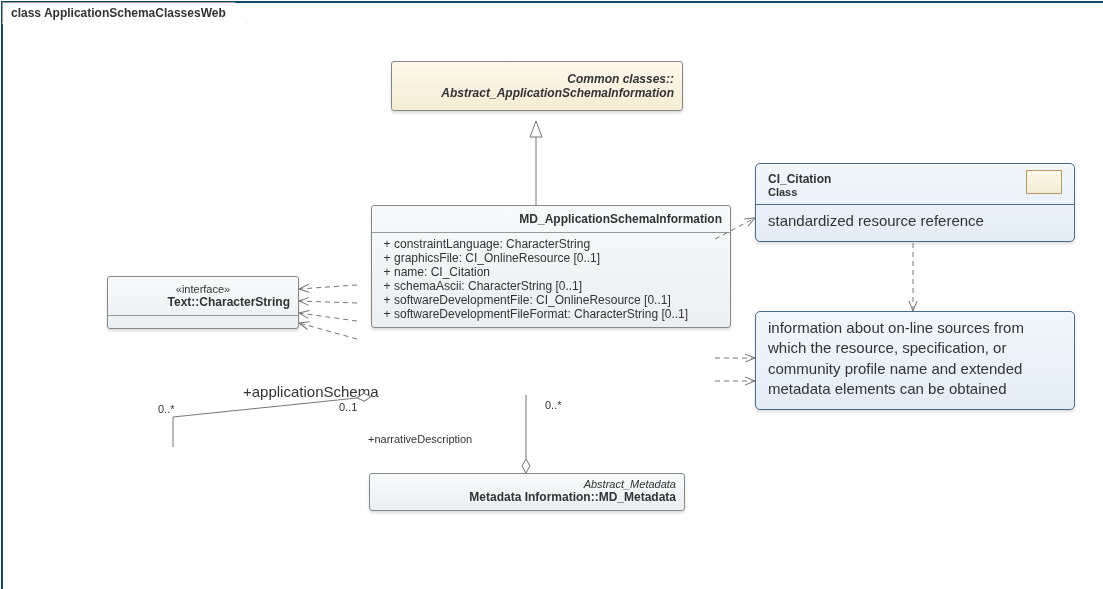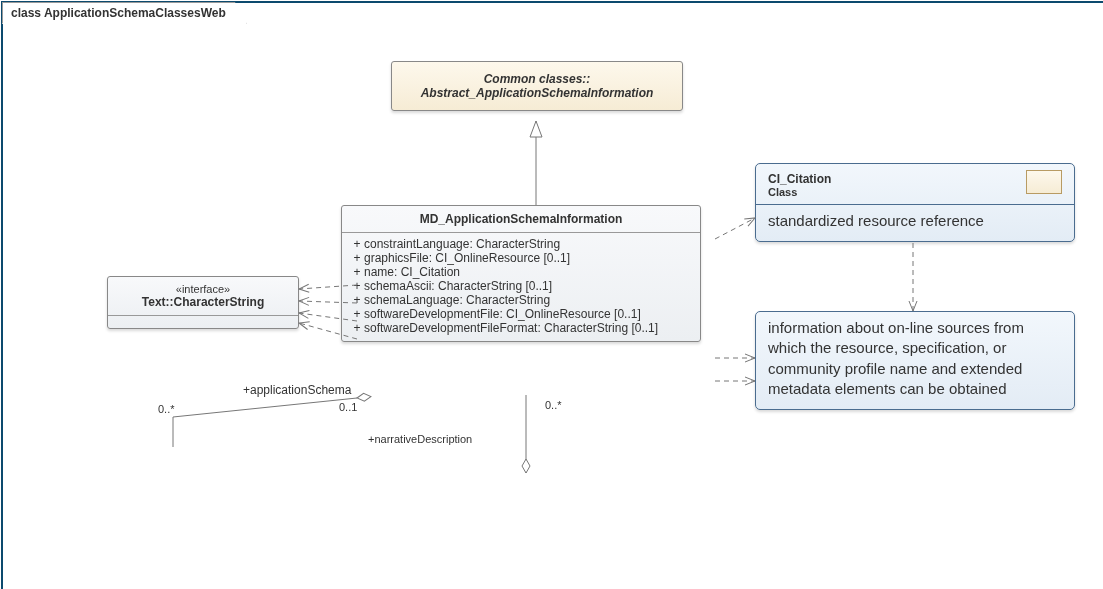--- a/index.html
+++ b/index.html
@@ -5,21 +5,21 @@
   html,body{margin:0;padding:0;font-family:"Segoe UI",Tahoma,sans-serif;font-size:12px;color:#333;background:#fff}
   .frame{position:relative;width:1100px;height:586px;border:2px solid #0c4a6e;margin:1px}
   .tab{position:absolute;left:-1px;top:-1px;border:1px solid #999;border-bottom:1px solid #fff;
        padding:3px 20px 3px 8px;background:#fff;z-index:2;
        clip-path:polygon(0 0,calc(100% - 12px) 0,100% 100%,0 100%)}
   .tab b{font-weight:700}
   .node{position:absolute;border:1px solid #888;border-radius:3px;box-shadow:0 2px 3px rgba(0,0,0,0.15)}
   .warm{background:linear-gradient(180deg,#fdf8ec,#f6ecd5)}
   .cool{background:linear-gradient(180deg,#f8f9fb,#eceff2)}
   .blue{background:linear-gradient(180deg,#f2f7fc,#e3ecf5);border-radius:5px;border-color:#4a6c8f}
-  .title{text-align:center;padding:6px 8px;font-weight:700}
+  .title{text-align:right;padding:6px 8px;font-weight:700}
   .sep{border-top:1px solid #999;margin:0}
   .attrs{padding:4px 8px 6px}
   .attrs div{white-space:nowrap}
   .plus{display:inline-block;width:14px;text-align:center}
   .bluehead{padding:8px 12px 6px;border-bottom:1px solid #4a6c8f;font-weight:700}
   .bluehead .kind{display:block;font-weight:700;font-size:11px}
   .bluebody{padding:6px 12px 10px;font-size:15px;line-height:1.35}
   .swatch{float:right;width:34px;height:22px;border:1px solid #b89b63;background:linear-gradient(180deg,#fdf8ec,#f6ecd5);margin-top:-2px}
   .stereo{text-align:center;font-style:normal;font-size:11px}
   .ital{font-style:italic}
@@ -33,57 +33,60 @@
     <b>class ApplicationSchemaClassesWeb</b>
   </div>
 
   <div class="node warm" style="left:388px;top:58px;width:290px;">
     <div class="title ital" style="padding:10px 8px">
       <div>Common classes::</div>
       <div>Abstract_ApplicationSchemaInformation</div>
     </div>
   </div>
 
-  <div class="node cool" style="left:338px;top:202px;width:358px;">
+  <div class="node cool" style="left:368px;top:202px;width:358px;">
     <div class="title">MD_ApplicationSchemaInformation</div>
     <div class="sep"></div>
     <div class="attrs" id="md-asi-attrs">
         <div><span class="plus">+</span>constraintLanguage: CharacterString</div>
         <div><span class="plus">+</span>graphicsFile: CI_OnlineResource [0..1]</div>
         <div><span class="plus">+</span>name: CI_Citation</div>
         <div><span class="plus">+</span>schemaAscii: CharacterString [0..1]</div>
-        <div><span class="plus">+</span>schemaLanguage: CharacterString</div>
         <div><span class="plus">+</span>softwareDevelopmentFile: CI_OnlineResource [0..1]</div>
         <div><span class="plus">+</span>softwareDevelopmentFileFormat: CharacterString [0..1]</div>
       </div>
   </div>
 
   <div class="node cool" style="left:104px;top:273px;width:190px;">
     <div class="stereo" style="padding-top:6px">«interface»</div>
     <div class="title" style="padding-top:0">Text::CharacterString</div>
     <div class="sep"></div>
     <div style="height:12px"></div>
   </div>
 
 
+  <div class="node cool" style="left:366px;top:470px;width:314px;">
+    <div style="text-align:right;font-style:italic;padding:4px 8px 0;font-size:11px">Abstract_Metadata</div>
+    <div class="title" style="padding-top:0">Metadata Information::MD_Metadata</div>
+  </div>
 
   <div class="node blue" style="left:752px;top:160px;width:318px;">
     <div class="bluehead">
       <span class="swatch"></span>
       <span>CI_Citation</span>
       <span class="kind">Class</span>
     </div>
     <div class="bluebody">standardized resource reference</div>
   </div>
 
   <div class="node blue" style="left:752px;top:308px;width:318px;">
     <div class="bluebody">information about on-line sources from which the resource, specification, or community profile name and extended metadata elements can be obtained</div>
   </div>
 
-  <div style="position:absolute;left:240px;top:380px;font-size:12px">+applicationSchema</div>
+  <div style="position:absolute;left:240px;top:380px;font-size:15px">+applicationSchema</div>
   <div style="position:absolute;left:155px;top:400px;font-size:11px">0..*</div>
   <div style="position:absolute;left:336px;top:398px;font-size:11px">0..1</div>
   <div style="position:absolute;left:365px;top:430px;font-size:11px">+narrativeDescription</div>
   <div style="position:absolute;left:542px;top:396px;font-size:11px">0..*</div>
 
   <svg width="1100" height="586">
     <defs>
       <marker id="tri" markerWidth="18" markerHeight="14" refX="17" refY="7" orient="auto">
         <path d="M1,1 L17,7 L1,13 Z" fill="#fff" stroke="#777"></path>
       </marker>

